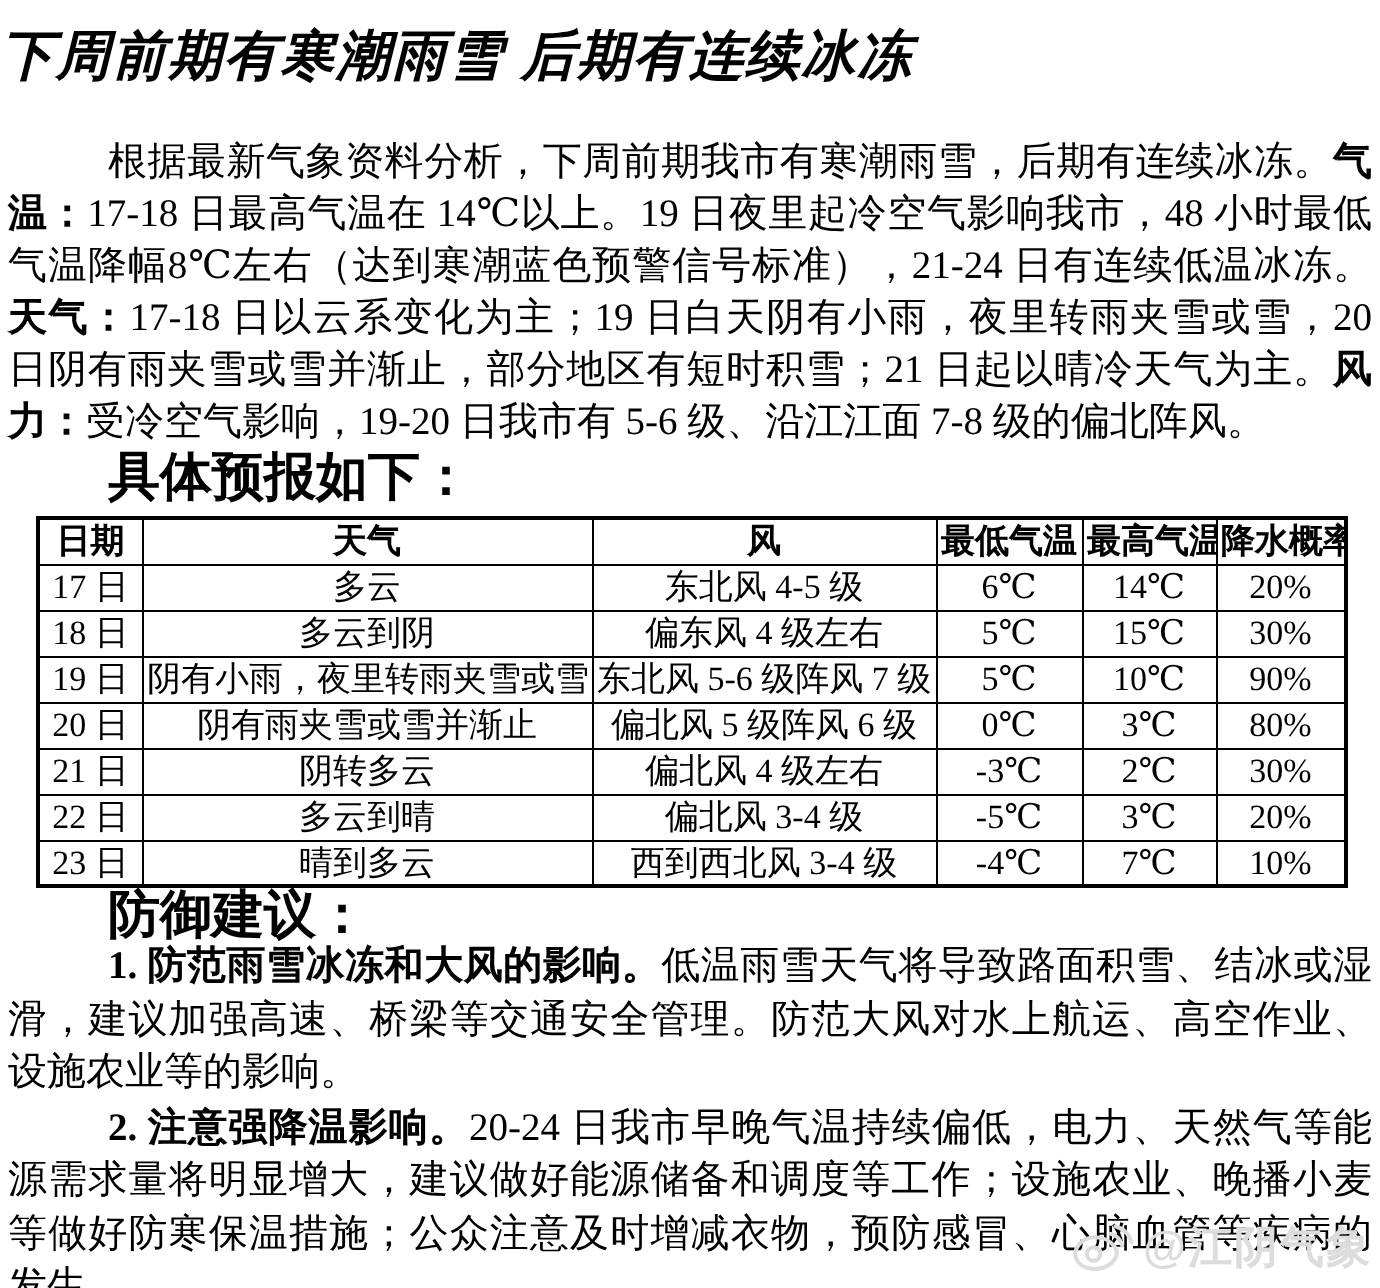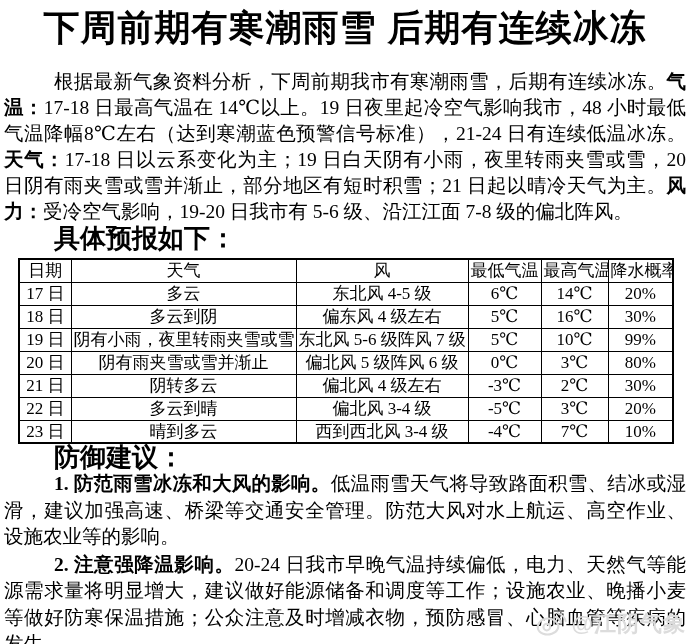--- a/index.html
+++ b/index.html
@@ -8,26 +8,26 @@
     position: relative;
     width: 690px;
     height: 644px;
     background: #ffffff;
     color: #000000;
     font-family: "Liberation Serif", "DejaVu Serif", serif;
     overflow: hidden;
   }
   .title {
     margin: 11px 0 7px 0;
-    text-align: center;
     font-family: "Liberation Sans", "DejaVu Sans", sans-serif;
     font-weight: bold;
-    font-size: 36px;
+    font-size: 27px;
     line-height: 34px;
     letter-spacing: 1px;
+    font-style: italic;
   }
   .body-text {
     margin: 0 4px;
     font-size: 19.5px;
     line-height: 26px;
     text-align: justify;
   }
   .intro { text-indent: 50px; margin-top: 24px; }
   .b, .lead-in { font-weight: bold; }
   .lead-in {
@@ -47,21 +47,21 @@
   table.forecast th, table.forecast td {
     border: 1px solid #000000;
     text-align: center;
     vertical-align: middle;
     padding: 0 2px;
     height: 23px;
     line-height: 21px;
     overflow: hidden;
     white-space: nowrap;
   }
-  table.forecast th { font-weight: normal; }
+  table.forecast th { font-weight: bold; }
   .advice-item {
     margin: 0 4px;
     font-size: 19.5px;
     line-height: 26.5px;
     text-align: justify;
     text-indent: 50px;
   }
   .advice-item + .advice-item { margin-top: 1px; }
   .watermark {
     position: absolute;
@@ -117,30 +117,30 @@
           <td>东北风 4-5 级</td>
           <td>6℃</td>
           <td>14℃</td>
           <td>20%</td>
         </tr>
         <tr>
           <td>18 日</td>
           <td>多云到阴</td>
           <td>偏东风 4 级左右</td>
           <td>5℃</td>
-          <td>16℃</td>
+          <td>15℃</td>
           <td>30%</td>
         </tr>
         <tr>
           <td>19 日</td>
           <td>阴有小雨，夜里转雨夹雪或雪</td>
           <td>东北风 5-6 级阵风 7 级</td>
           <td>5℃</td>
           <td>10℃</td>
-          <td>99%</td>
+          <td>90%</td>
         </tr>
         <tr>
           <td>20 日</td>
           <td>阴有雨夹雪或雪并渐止</td>
           <td>偏北风 5 级阵风 6 级</td>
           <td>0℃</td>
           <td>3℃</td>
           <td>80%</td>
         </tr>
         <tr>

